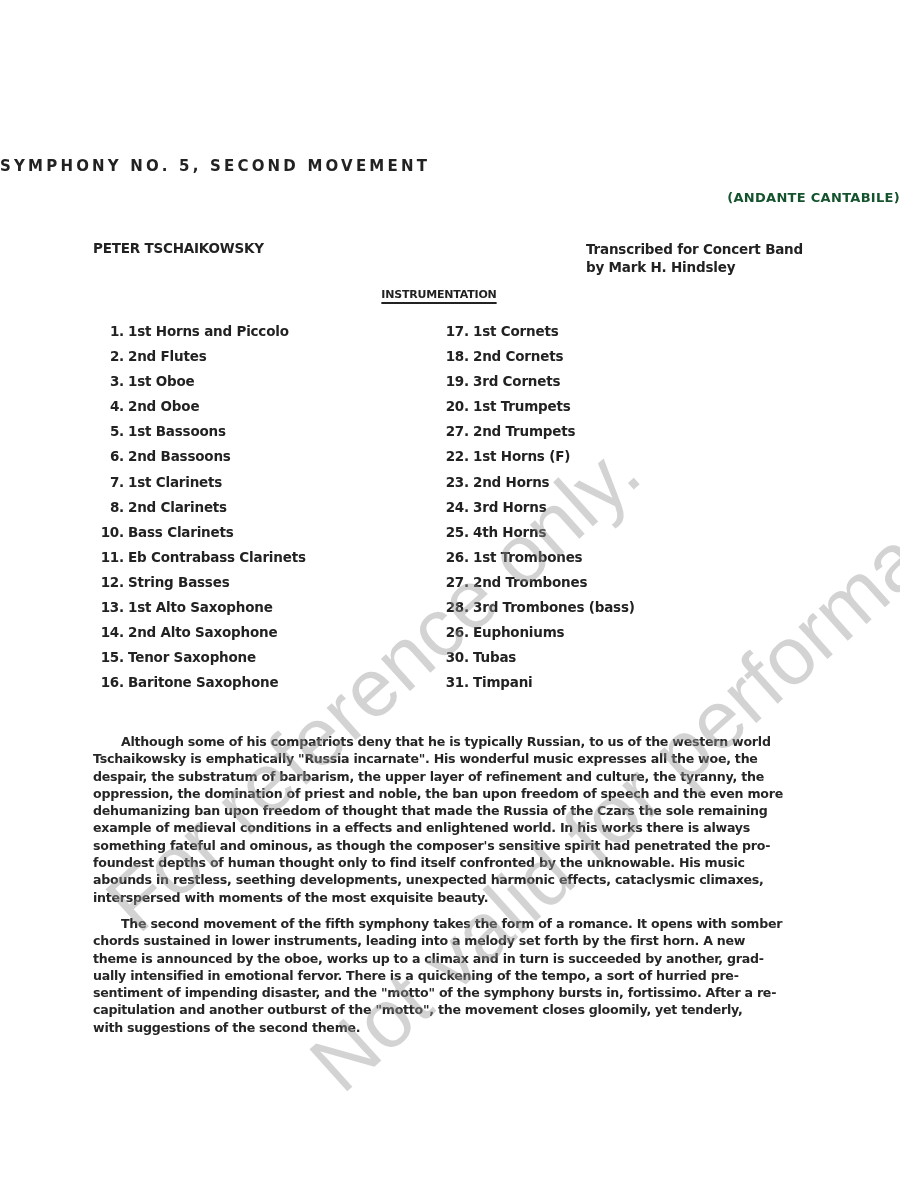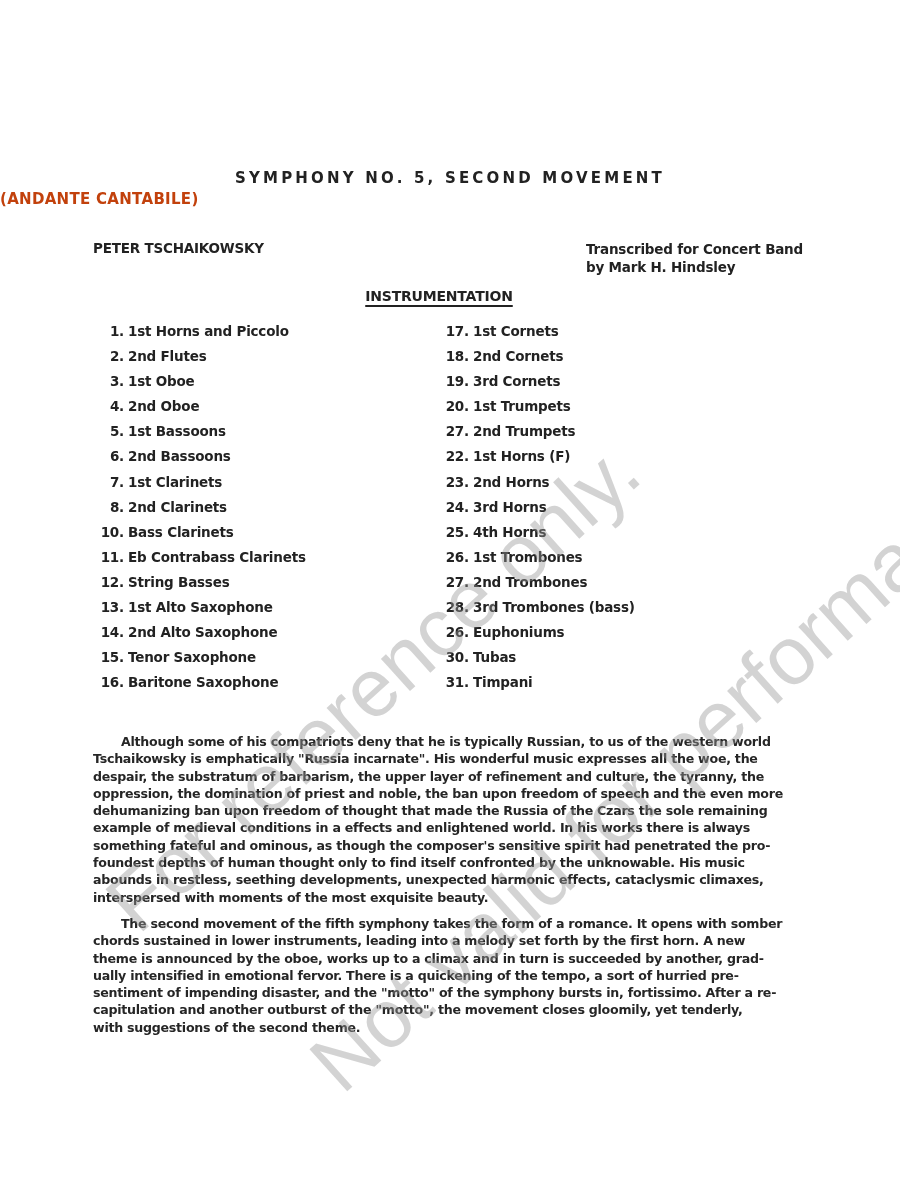--- a/index.html
+++ b/index.html
@@ -3,38 +3,38 @@
   <meta charset="utf-8">
   <style>
     html, body { margin: 0; padding: 0; background: #ffffff; }
     body {
       width: 900px; height: 1200px; position: relative; overflow: hidden;
       font-family: "DejaVu Sans", sans-serif; color: #1e1e1e;
     }
     .page { position: absolute; inset: 0; }
 
     .title {
-      position: absolute; top: 169px; left: 0; width: 900px; text-align: center;
+      position: absolute; top: 157px; left: 0; width: 900px; text-align: left;
       font-size: 15px; letter-spacing: 3.2px; font-weight: 600; color: #222;
     }
     .subtitle {
-      position: absolute; top: 190px; left: 0; width: 900px; text-align: left;
-      font-size: 15px; letter-spacing: 0.3px; font-weight: 600; color: #c2410c;
+      position: absolute; top: 190px; left: 0; width: 900px; text-align: right;
+      font-size: 13px; letter-spacing: 0.3px; font-weight: 600; color: #14532d;
     }
     .composer {
       position: absolute; top: 240px; left: 93px;
       font-size: 13.5px; font-weight: 600; letter-spacing: -0.2px; color: #222;
     }
     .credit {
       position: absolute; top: 240px; right: 97px; 
       font-size: 13.5px; font-weight: 600; line-height: 18px; letter-spacing: -0.2px; color: #222;
     }
     .section-heading {
       position: absolute; top: 288px; left: 0; width: 878px; text-align: center;
-      font-size: 14px; font-weight: 600; letter-spacing: -0.2px; color: #222;
+      font-size: 11px; font-weight: 600; letter-spacing: -0.2px; color: #222;
     }
     .section-heading span {
       text-decoration: underline; text-decoration-thickness: 2px; text-underline-offset: 4px;
     }
 
     .inst-col { position: absolute; top: 322px; margin: 0; padding: 0; list-style: none; }
     .inst-col.left { left: 93px; }
     .inst-col.right { left: 438px; }
     .inst-col li {
       height: 25.1px; line-height: 18px; font-size: 13.5px; font-weight: 600;

